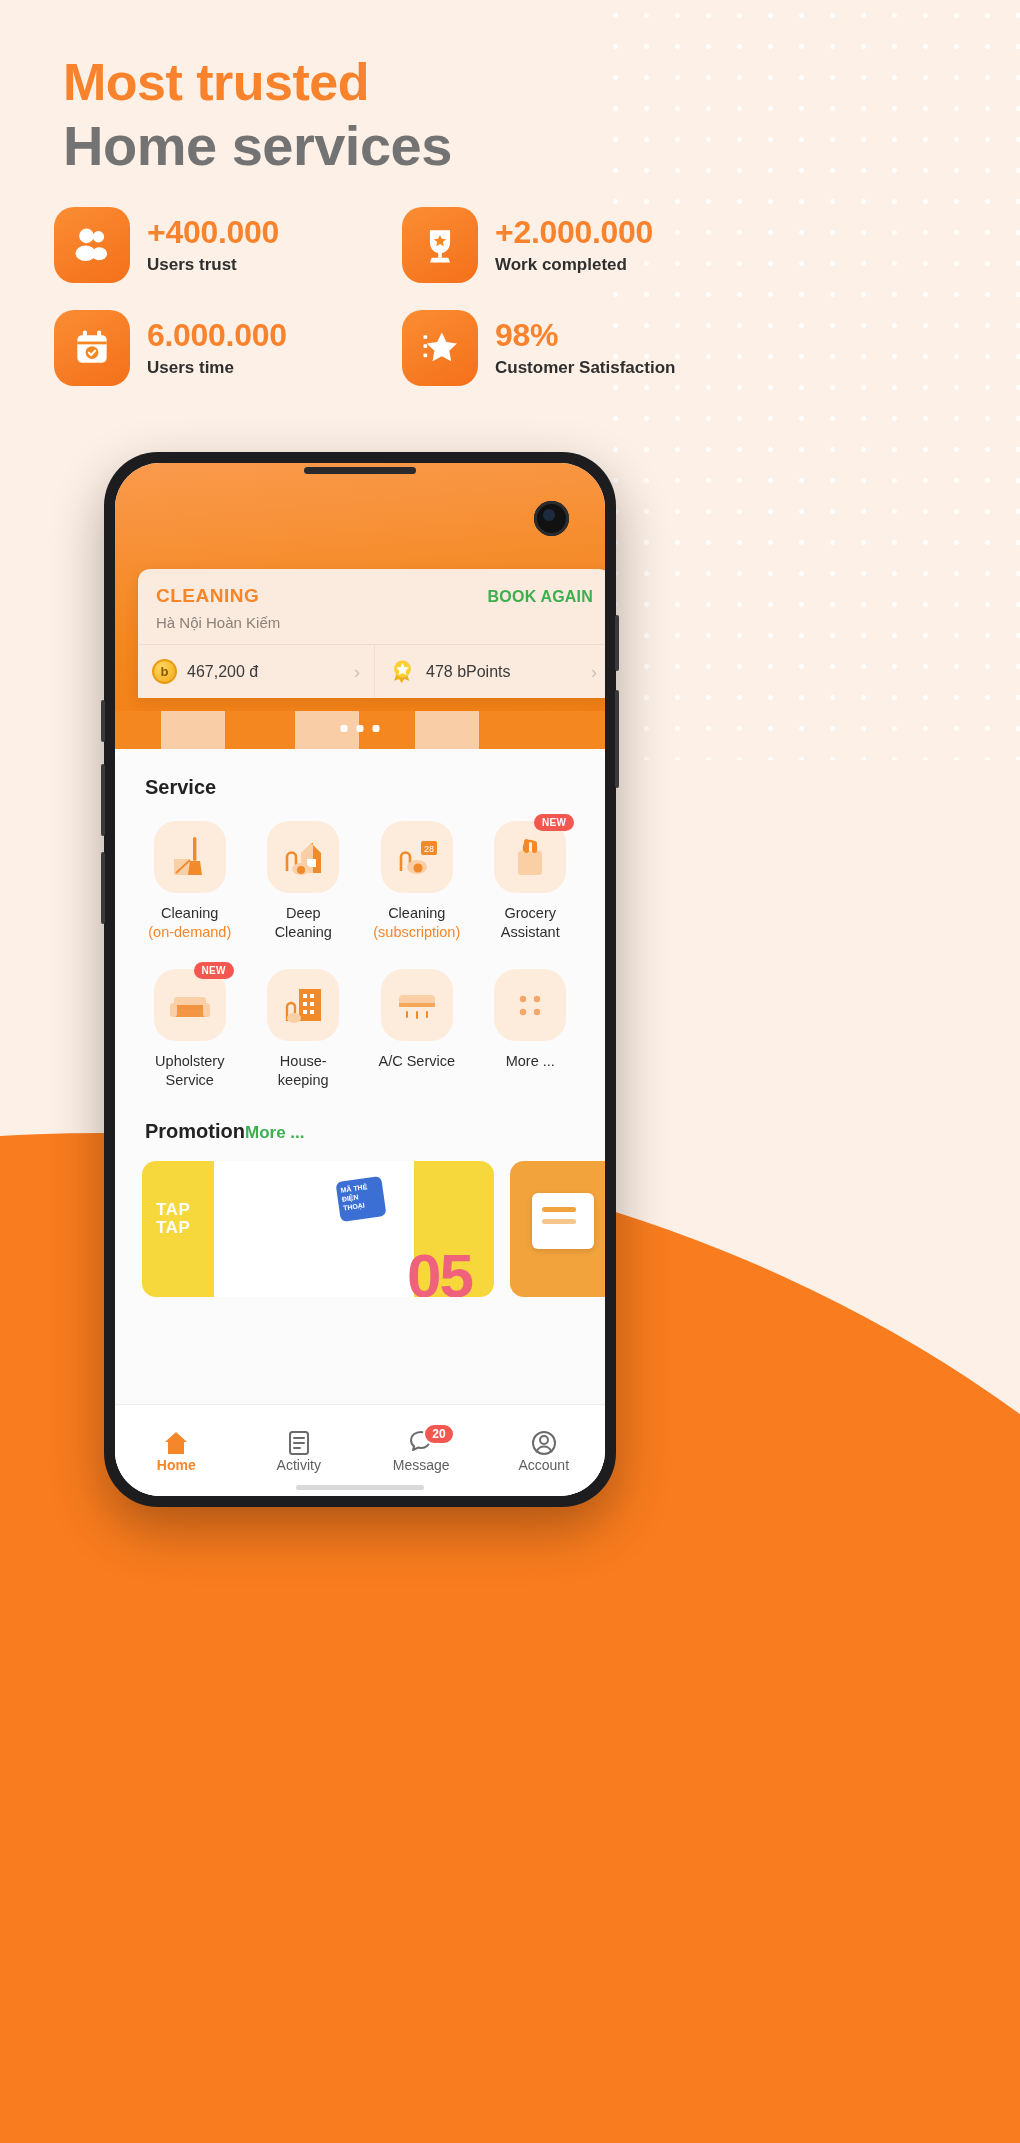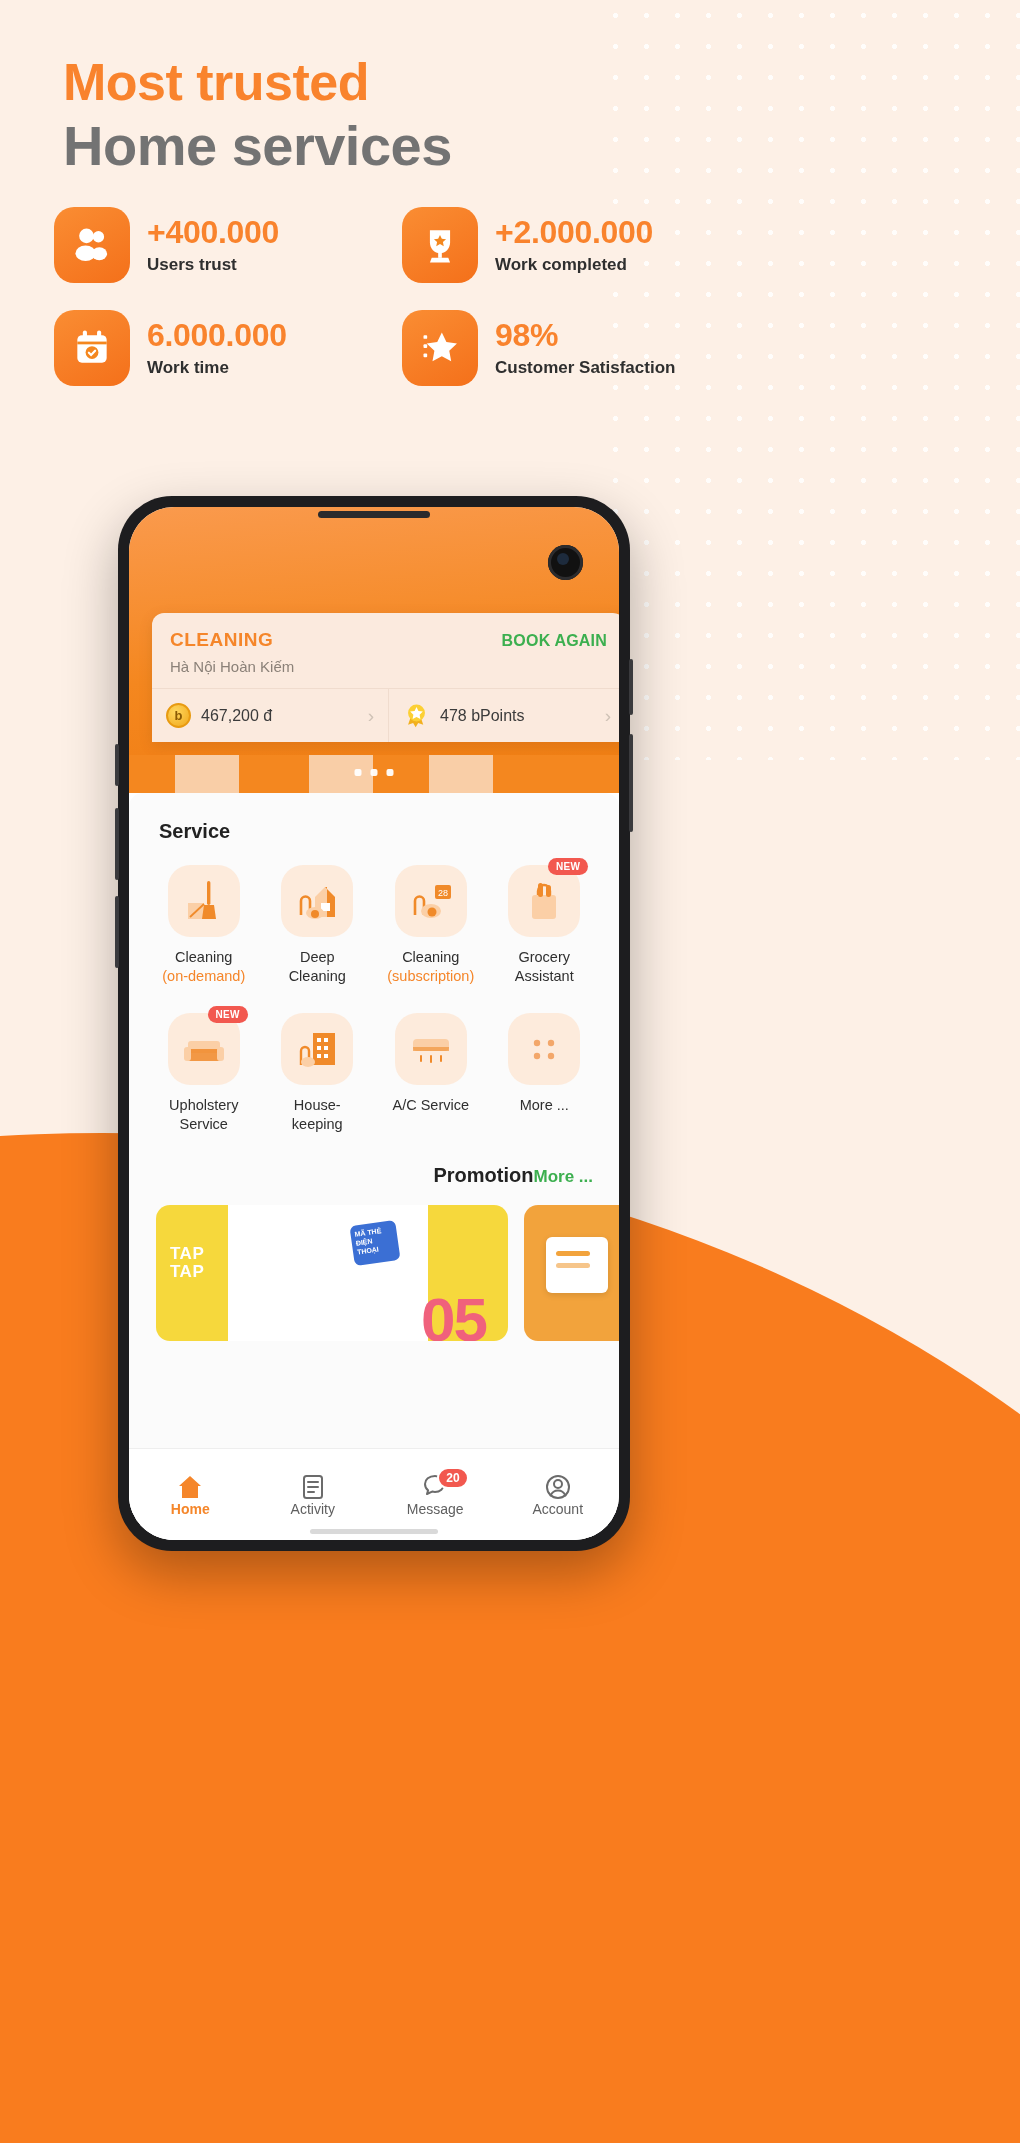--- a/index.html
+++ b/index.html
@@ -45,25 +45,24 @@
     width:76px; height:76px; border-radius:20px; flex:none;
     background:linear-gradient(150deg,#fa8d33,#f4701a);
     display:flex; align-items:center; justify-content:center;
   }
   .stat-ico svg { width:44px; height:44px; fill:#fff; }
   .stat-num { font-size:32px; font-weight:bold; color:#f9832d; line-height:1.12; letter-spacing:-.3px; }
   .stat-lbl { font-size:17px; font-weight:bold; color:#2f2f2f; margin-top:4px; }
 
   
   #phone {
-    position:absolute; left:118px; top:452px; width:512px; height:1055px;
+    position:absolute; left:104px; top:452px; width:512px; height:1055px;
     background:#1d1d1f; border-radius:54px;
     box-shadow:0 22px 54px rgba(0,0,0,.30);
     padding:11px;
-    margin-top:44px;
   }
   #phone:before{ 
     content:""; position:absolute; right:-3px; top:163px; width:4px; height:56px;
     background:#3a3a3d; border-radius:3px;
   }
   #phone:after{
     content:""; position:absolute; right:-3px; top:238px; width:4px; height:98px;
     background:#3a3a3d; border-radius:3px;
   }
   #phone-btn-l1{ position:absolute; left:-3px; top:248px; width:4px; height:42px; background:#3a3a3d; border-radius:3px;}
@@ -147,22 +146,22 @@
   .svc-ico svg{ width:52px;height:52px; }
   .svc-lbl{ margin-top:11px; font-size:14.5px; color:#2f2f2f; text-align:center; line-height:1.33; }
   .svc-lbl em{ font-style:normal; color:#f5862a; display:block; }
   .badge-new{
     position:absolute; right:-8px; top:-7px; background:#f2584f; color:#fff;
     font-size:10px; font-weight:bold; border-radius:9px; padding:3px 8px; letter-spacing:.3px;
   }
 
   
   #promo-head{
-    margin-top:30px; padding:0 26px 0 38px;
-    display:flex; justify-content:flex-end; align-items:baseline;
+    margin-top:30px; padding:0 26px 0 30px;
+    display:flex; justify-content:flex-start; align-items:baseline;
   }
   #promo-more{ font-size:17px; font-weight:bold; color:#3caf4f; }
   #promo-row{ margin-top:18px; padding-left:27px; display:flex; gap:16px; }
   #promo-1{
     width:352px; height:136px; border-radius:14px; flex:none; position:relative;
     background:#f6d83c; overflow:hidden;
   }
   #promo-1 .wht{ position:absolute; left:72px; top:0; width:200px; height:100%; background:#fff;}
   #promo-1 .taptap{
     position:absolute; left:14px; top:40px; color:#fff; font-size:17px; font-weight:bold;
@@ -259,21 +258,21 @@
           <rect x="8" y="10" width="32" height="30" rx="5"></rect>
           <rect x="14" y="5" width="4.5" height="9" rx="2.2"></rect>
           <rect x="29.5" y="5" width="4.5" height="9" rx="2.2"></rect>
           <rect x="8" y="17" width="32" height="3" fill="#f4871f"></rect>
           <circle cx="24" cy="29" r="7" fill="#f4871f"></circle>
           <path d="M20.6 29.2l2.4 2.4 4.4-4.6" stroke="#fff" stroke-width="2.4" fill="none" stroke-linecap="round"></path>
         </svg>
     </div>
     <div>
       <div class="stat-num">6.000.000</div>
-      <div class="stat-lbl">Work time</div>
+      <div class="stat-lbl">Users time</div>
     </div>
   </div>
 
   <div class="stat">
     <div class="stat-ico">
       <svg viewBox="0 0 48 48">
           <path d="M26 7l5 10.5 11.5 1.6-8.4 8 2.1 11.4L26 33.1 15.8 38.5l2.1-11.4-8.4-8 11.5-1.6z"></path>
           <rect x="6" y="10" width="4" height="4" rx="1"></rect>
           <rect x="6" y="20" width="4" height="4" rx="1"></rect>
           <rect x="6" y="30" width="4" height="4" rx="1"></rect>

